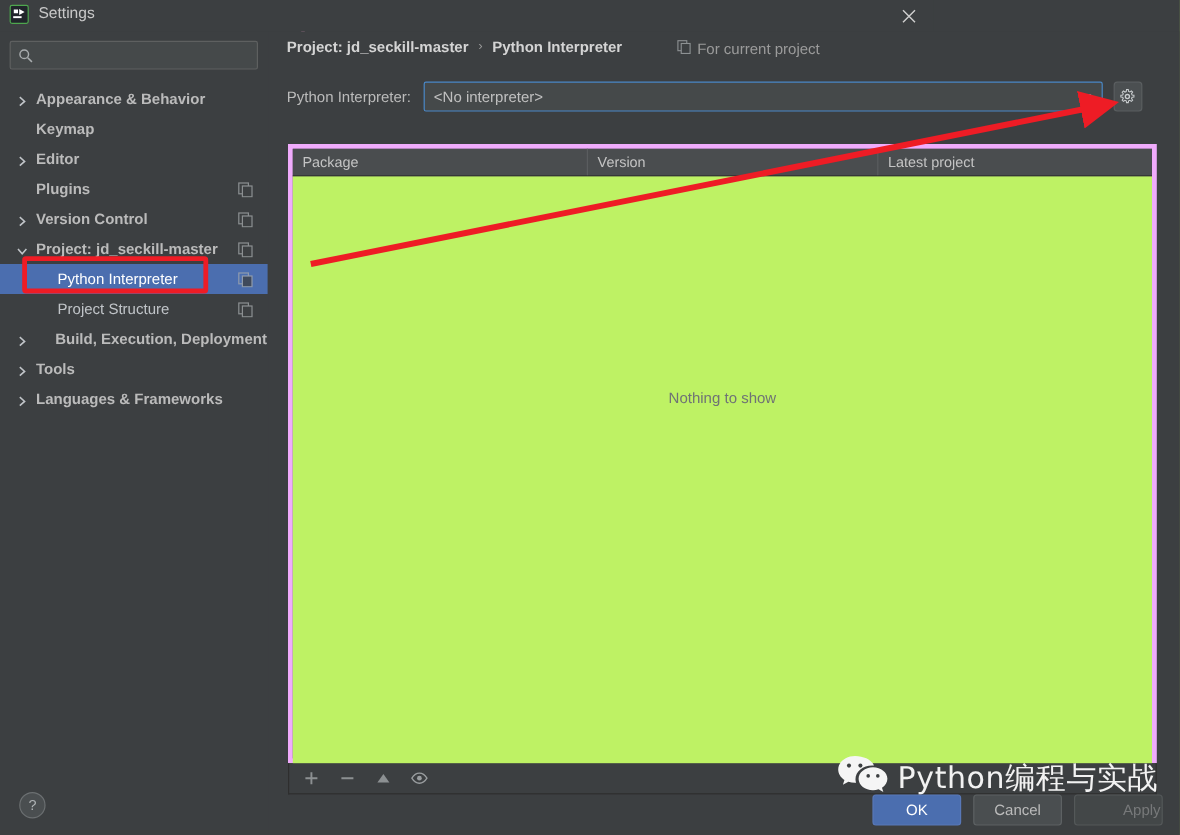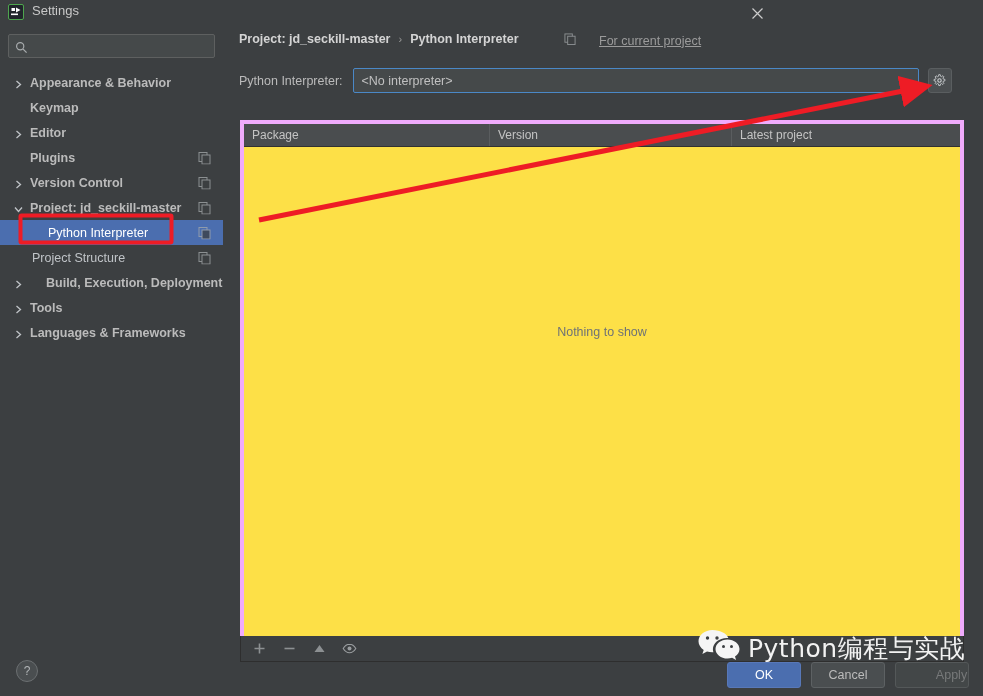--- a/index.html
+++ b/index.html
@@ -117,22 +117,22 @@
   .breadcrumb {
     position: absolute; left: 15px; top: 6px;
     display: flex; align-items: center; gap: 8px;
     font-size: 12.5px;
   }
   .crumb-main { font-weight: bold; color: #d4d4d4; }
   .crumb-sep { color: #999999; font-size: 11px; }
   .crumb-cur { font-weight: bold; color: #d4d4d4; }
   .scope-note {
     position: absolute; left: 340px; top: 7px;
-    display: flex; align-items: center; gap: 23px;
-    font-size: 12.5px; color: #9b9b9b; text-decoration: underline;
+    display: flex; align-items: center; gap: 5px;
+    font-size: 12.5px; color: #9b9b9b;
   }
 
   .interp-row {
     position: absolute; left: 15px; top: 42px;
     display: flex; align-items: center;
   }
   .interp-label { font-size: 12.5px; color: #bbbbbb; margin-right: 10px; }
   .combo {
     position: relative;
     width: 566px; height: 25px;
@@ -178,21 +178,21 @@
     padding-left: 8px;
     border-right: 1px solid #5a5d5f;
     height: 100%;
   }
   .th.c0 { width: 246px; }
   .th.c1 { width: 242px; }
   .th.c2 { flex: 1; border-right: none; }
   .tbody {
     position: relative;
     height: 491px;
-    background: #fde047;
+    background: #bef264;
   }
   .empty-msg {
     position: absolute; left: 0; right: 0; top: 178px;
     text-align: center;
     font-size: 12.5px; color: #6f7375;
   }
   .table-toolbar {
     position: absolute; left: 16px; top: 610px;
     width: 724px; height: 26px;
     border-left: 1px solid #2e2e2e;
@@ -328,21 +328,21 @@
             </svg></span>
         </div>
         <div class="tree-row selected">
           <span class="tree-label child" style="margin-left: 48px;">Python Interpreter</span>
           <span class="copy-icon"><svg width="13" height="13" viewBox="0 0 13 13">
               <rect x="1" y="1" width="8" height="9" stroke="#a6aaac" stroke-width="1" fill="none"></rect>
               <rect x="4" y="3.5" width="8" height="9" stroke="#a6aaac" stroke-width="1" fill="#3c3f41"></rect>
             </svg></span>
         </div>
         <div class="tree-row">
-          <span class="tree-label child" style="margin-left: 32px;">Project Structure</span>
+          <span class="tree-label child" style="margin-left: 48px;">Project Structure</span>
           <span class="copy-icon"><svg width="13" height="13" viewBox="0 0 13 13">
               <rect x="1" y="1" width="8" height="9" stroke="#a6aaac" stroke-width="1" fill="none"></rect>
               <rect x="4" y="3.5" width="8" height="9" stroke="#a6aaac" stroke-width="1" fill="#3c3f41"></rect>
             </svg></span>
         </div>
         <div class="tree-row">
           <span class="tree-arrow"><svg width="9" height="9" viewBox="0 0 9 9">
               <path d="M2.5 1 L6.5 4.5 L2.5 8" stroke="#c0c4c8" stroke-width="1.3" fill="none"></path>
             </svg></span>
           <span class="tree-label bold" style="margin-left: 30px; padding-left: 16px;">Build, Execution, Deployment</span>

